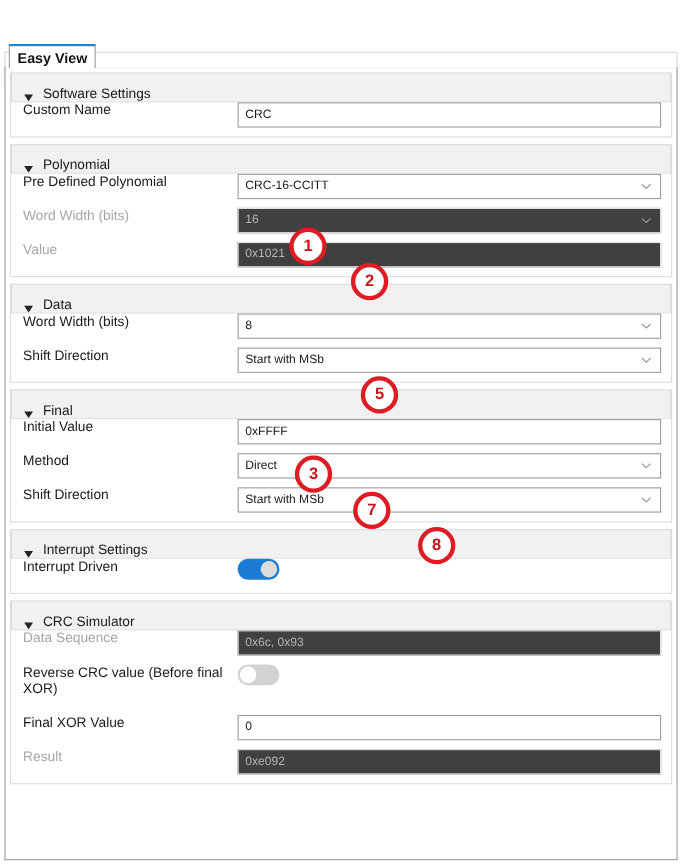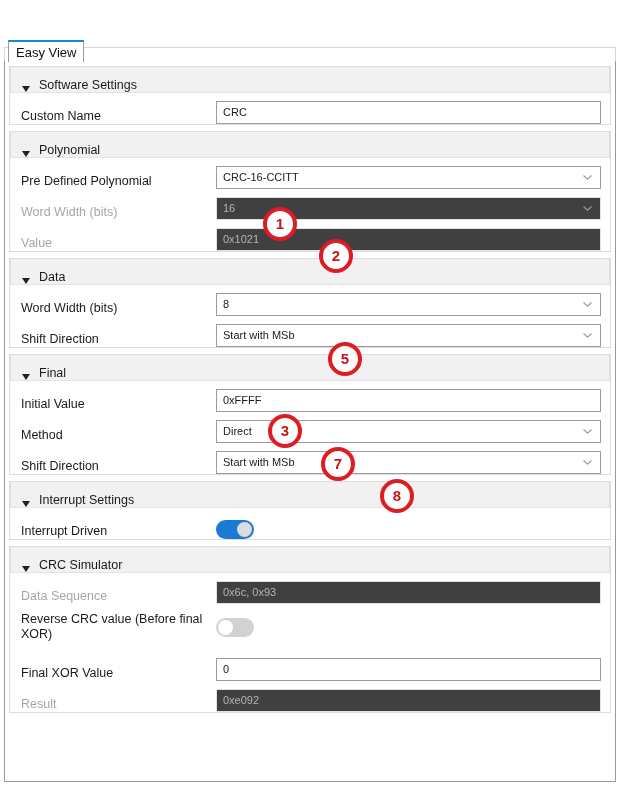--- a/index.html
+++ b/index.html
@@ -65,20 +65,21 @@
     margin-right: 6px;
   }
 
   
   .tab-row {
     position: absolute;
     left: 4px;
     top: 40px;
     width: 612px;
     height: 22px;
+    font-weight: bold;
   }
   .tab {
     position: absolute;
     left: 4px;
     top: 0;
     height: 22px;
     padding: 0 7px;
     box-sizing: border-box;
     background: #ffffff;
     border: 1px solid #9a9a9a;
@@ -137,27 +138,26 @@
     margin-right: 9px;
   }
   .group-title {
     font-size: 12.5px;
     color: #1a1a1a;
   }
 
   .row {
     height: 31px;
     display: flex;
-    align-items: flex-end;
+    align-items: flex-start;
     padding: 0 9px 0 11px;
     box-sizing: border-box;
   }
   .row.tall {
     height: 46px;
-    align-items: center;
   }
   .row-label {
     width: 195px;
     flex: none;
     font-size: 12.5px;
     color: #1a1a1a;
     line-height: 15px;
   }
   .row-label.disabled {
     color: #a6a6a6;

